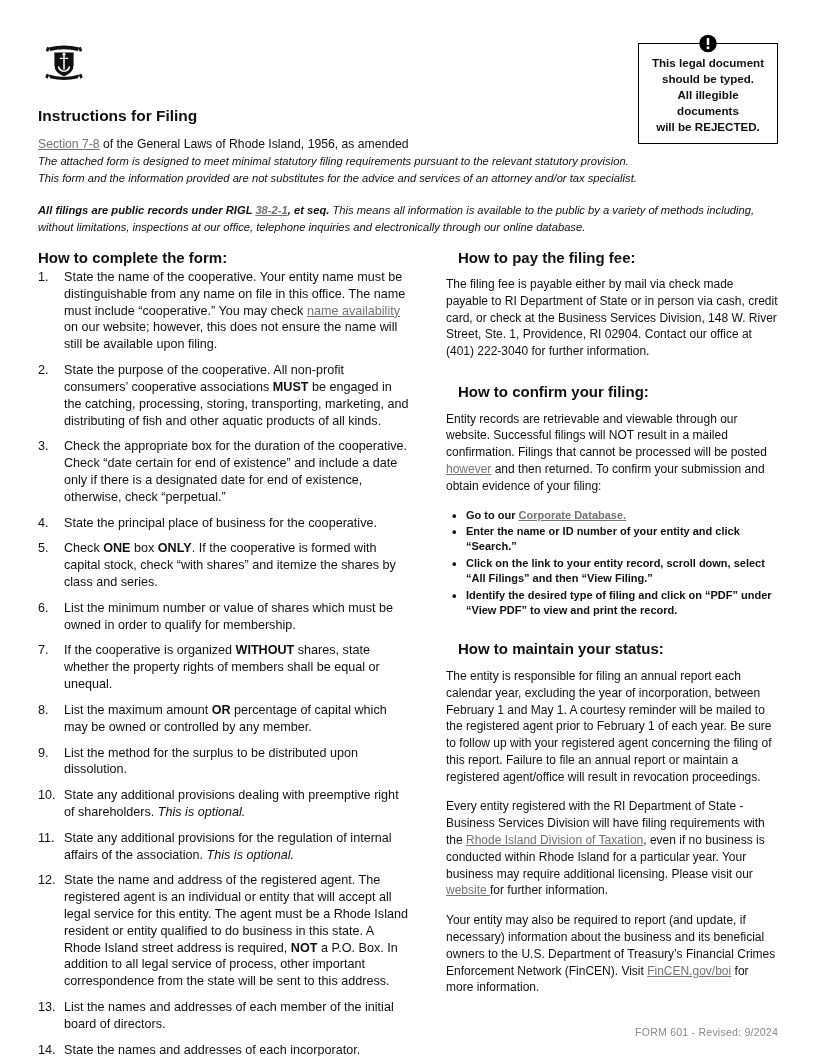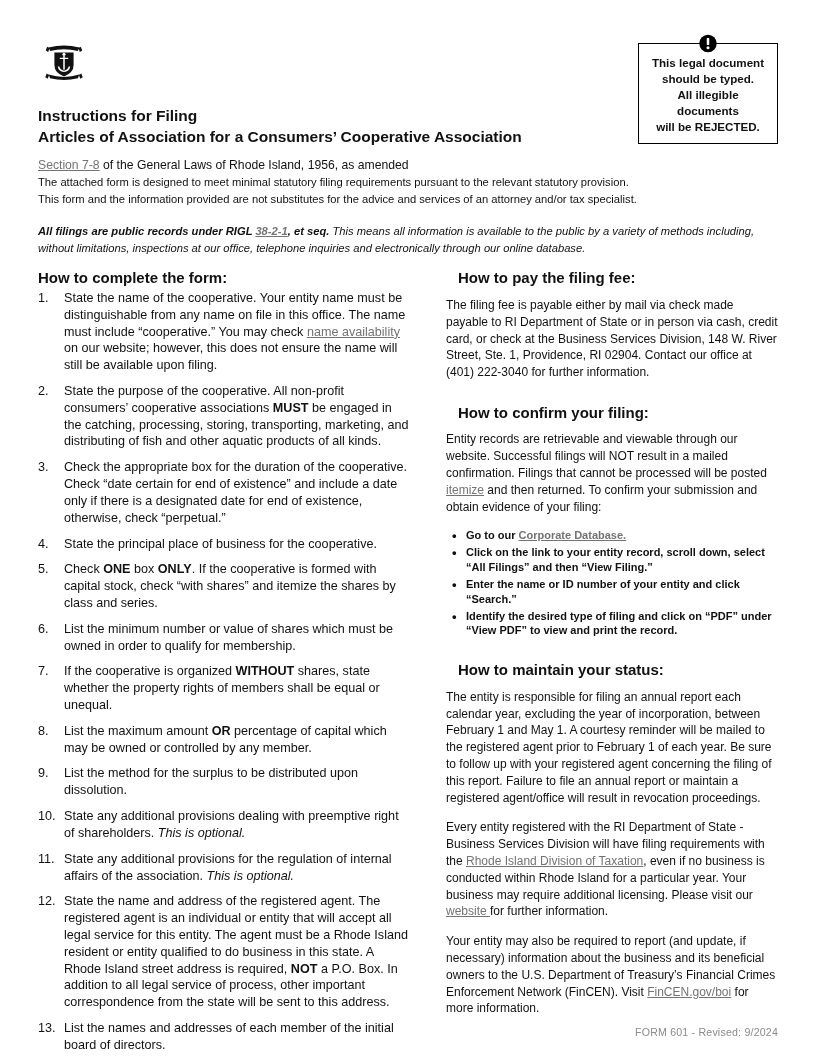--- a/index.html
+++ b/index.html
@@ -33,21 +33,21 @@
     border: 1.6px solid #000; background:#fff;
     padding: 11px 6px 8px 6px; text-align:center;
     font-size: 11.6px; font-weight:bold; line-height:1.38;
     position:relative;
   }
   .warn-box div { white-space:nowrap; }
 
   
   .statute { margin-top: 9px; }
   .statute-line { font-size: 12.2px; line-height:1.42; }
-  .statute-ital { font-size: 11.2px; line-height:1.46; }
+  .statute-ital { font-size: 11.2px; font-style: italic; line-height:1.46; }
   .pubrec { margin-top: 16px; font-size: 11.2px; font-style:italic; line-height:1.5; }
   .pubrec b { font-weight:bold; }
 
   a.lnk, .lnk {
     color:#737373; text-decoration: underline; text-underline-offset:1px;
   }
 
   
   .cols { display:flex; margin-top: 12px; }
   .col-l { width: 372px; flex:0 0 372px; }
@@ -126,21 +126,20 @@
         <div>should be typed.</div>
         <div>All illegible</div>
         <div>documents</div>
         <div>will be REJECTED.</div>
       </div>
     </div>
   </div>
 
   <div class="titles">
     <div class="title1">Instructions for Filing</div>
-    <div class="title2">Articles of Association for a Consumers’ Cooperative Association</div>
   </div>
 
   <div class="statute">
     <div class="statute-line">
       <a class="lnk" href="#">Section 7-8</a><span> of the General Laws of Rhode Island, 1956, as amended</span>
     </div>
     <div class="statute-ital">The attached form is designed to meet minimal statutory filing requirements pursuant to the relevant statutory provision.</div>
     <div class="statute-ital">This form and the information provided are not substitutes for the advice and services of an attorney and/or tax specialist.</div>
 
     <div class="pubrec">
@@ -168,25 +167,25 @@
           <li><span class="num">13.</span><span><span>List the names and addresses of each member of the initial board of directors.</span></span></li>
           <li><span class="num">14.</span><span><span>State the names and addresses of each incorporator.</span></span></li>
         </ol>
     </div>
 
     <div class="col-r">
       <h2 class="sect rt">How to pay the filing fee:</h2>
       <p class="rpara">The filing fee is payable either by mail via check made payable to RI Department of State or in person via cash, credit card, or check at the Business Services Division, 148 W. River Street, Ste. 1, Providence, RI 02904. Contact our office at (401) 222-3040 for further information.</p>
 
       <h2 class="sect rt spaced">How to confirm your filing:</h2>
-      <p class="rpara" id="confirm-para"><span>Entity records are retrievable and viewable through our website. Successful filings will NOT result in a mailed confirmation. Filings that cannot be processed will be posted </span><a class="lnk" href="#">itemize</a><span> and then returned. To confirm your submission and obtain evidence of your filing:</span></p>
+      <p class="rpara" id="confirm-para"><span>Entity records are retrievable and viewable through our website. Successful filings will NOT result in a mailed confirmation. Filings that cannot be processed will be posted </span><a class="lnk" href="#">however</a><span> and then returned. To confirm your submission and obtain evidence of your filing:</span></p>
       <ul class="rbullets" id="confirm-bullets">
           <li><span>Go to our </span><a class="lnk" href="#">Corporate Database.</a></li>
+          <li><span>Enter the name or ID number of your entity and click “Search.”</span></li>
           <li><span>Click on the link to your entity record, scroll down, select “All Filings” and then “View Filing.”</span></li>
-          <li><span>Enter the name or ID number of your entity and click “Search.”</span></li>
           <li><span>Identify the desired type of filing and click on “PDF” under “View PDF” to view and print the record.</span></li>
         </ul>
 
       <h2 class="sect rt spaced">How to maintain your status:</h2>
       <p class="rpara">The entity is responsible for filing an annual report each calendar year, excluding the year of incorporation, between February 1 and May 1. A courtesy reminder will be mailed to the registered agent prior to February 1 of each year. Be sure to follow up with your registered agent concerning the filing of this report. Failure to file an annual report or maintain a registered agent/office will result in revocation proceedings.</p>
       <p class="rpara" id="maintain-p2"><span>Every entity registered with the RI Department of State - Business Services Division will have filing requirements with the </span><a class="lnk" href="#">Rhode Island Division of Taxation</a><span>, even if no business is conducted within Rhode Island for a particular year. Your business may require additional licensing. Please visit our </span><a class="lnk" href="#">website </a><span>for further information.</span></p>
       <p class="rpara" id="maintain-p3"><span>Your entity may also be required to report (and update, if necessary) information about the business and its beneficial owners to the U.S. Department of Treasury’s Financial Crimes Enforcement Network (FinCEN). Visit </span><a class="lnk" href="#">FinCEN.gov/boi</a><span> for more information.</span></p>
     </div>
   </div>
 

